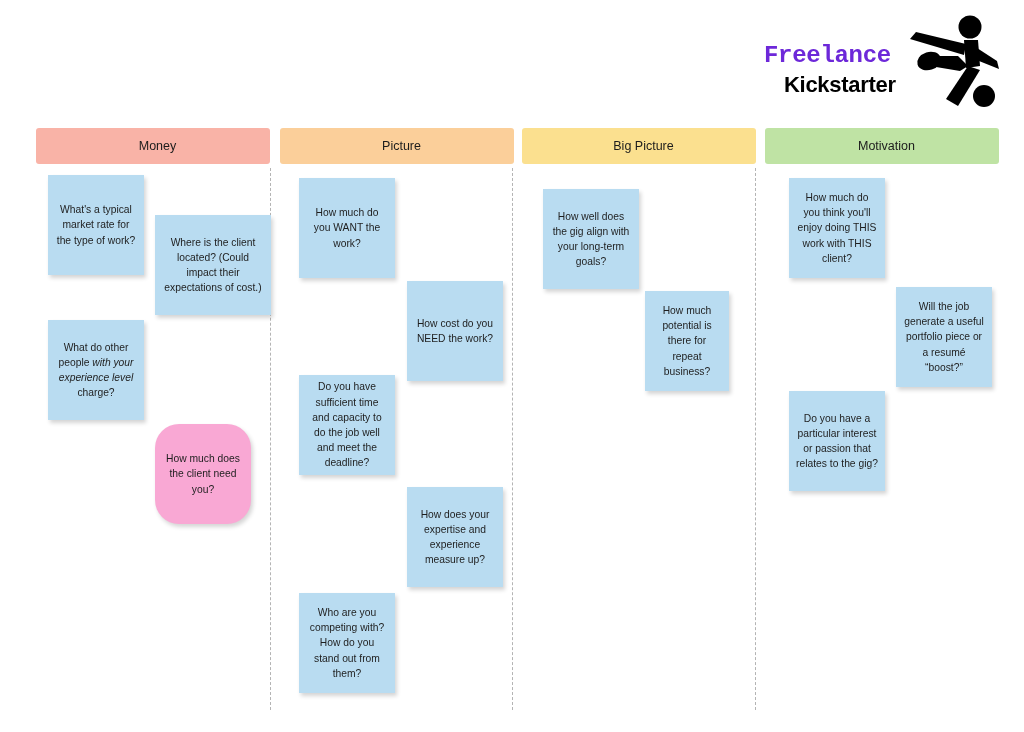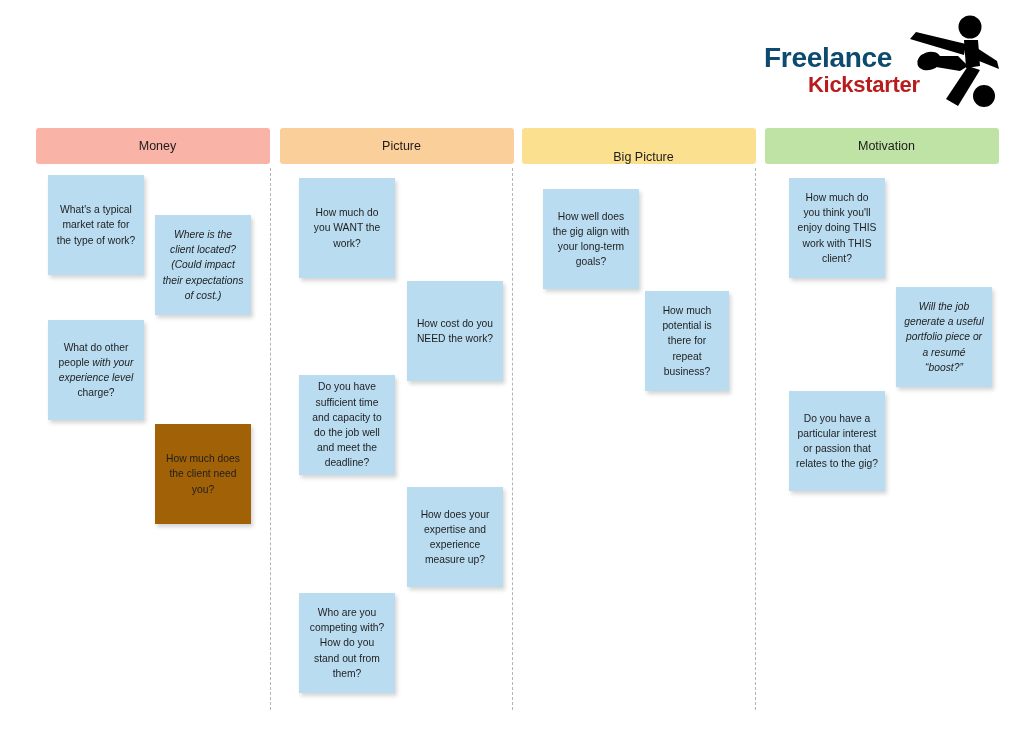--- a/index.html
+++ b/index.html
@@ -35,34 +35,34 @@
     position: absolute;
     left: 758px;
     top: 14px;
     width: 248px;
     height: 96px;
   }
   #logo-word-freelance {
     position: absolute;
     left: 6px;
     top: 28px;
-    font-size: 28px;
+    font-size: 24px;
     font-weight: bold;
-    color: #0c4a6e;
+    color: #6d28d9;
     letter-spacing: -0.3px;
+    font-family: Liberation Mono, monospace;
   }
   #logo-word-kickstarter {
     position: absolute;
     left: 26px;
     top: 58px;
     font-size: 22px;
     font-weight: bold;
-    color: #b91c1c;
+    color: #000000;
     letter-spacing: -0.3px;
-    margin-left: 24px;
   }
   #logo-figure {
     position: absolute;
     left: 142px;
     top: 0px;
     width: 106px;
     height: 96px;
   }
 
   
@@ -132,38 +132,38 @@
       <div class="col-divider" style="left: 512px;"></div>
       <div class="col-divider" style="left: 755px;"></div>
     </div>
   <div id="headers">
       <div class="col-header" style="left: 36px; width: 225px; background: rgb(249, 179, 167);">
         <span>Money</span>
       </div>
       <div class="col-header" style="left: 280px; width: 225px; background: rgb(251, 207, 154);">
         <span>Picture</span>
       </div>
-      <div class="col-header" style="left: 522px; width: 225px; background: rgb(251, 224, 143); align-items: flex-end;">
+      <div class="col-header" style="left: 522px; width: 225px; background: rgb(251, 224, 143);">
         <span>Big Picture</span>
       </div>
       <div class="col-header" style="left: 765px; width: 225px; background: rgb(191, 227, 164);">
         <span>Motivation</span>
       </div>
     </div>
   <div id="cards">
       <div class="card" style="left: 48px; top: 175px; width: 96px; height: 100px; background: rgb(185, 220, 241); justify-content: center;">
         <span class="txt">What's a typical market rate for the type of work?</span>
       </div>
-      <div class="card" style="left: 155px; top: 215px; width: 96px; height: 100px; background: rgb(185, 220, 241); font-style: italic;">
+      <div class="card" style="left: 155px; top: 215px; width: 116px; height: 100px; background: rgb(185, 220, 241);">
         <span class="txt">Where is the client located? (Could impact their expectations of cost.)</span>
       </div>
       <div class="card" style="left: 48px; top: 320px; width: 96px; height: 100px; background: rgb(185, 220, 241);">
         <span class="txt">What do other people <em>with your experience level</em> charge?</span>
       </div>
-      <div class="card" style="left: 155px; top: 424px; width: 96px; height: 100px; background: #a16207;">
+      <div class="card" style="left: 155px; top: 424px; width: 96px; height: 100px; background: #f9a8d4; border-radius: 24px;">
         <span class="txt">How much does the client need you?</span>
       </div>
       <div class="card" style="left: 299px; top: 178px; width: 96px; height: 100px; background: rgb(185, 220, 241);">
         <span class="txt">How much do you WANT the work?</span>
       </div>
       <div class="card" style="left: 407px; top: 281px; width: 96px; height: 100px; background: rgb(185, 220, 241);">
         <span class="txt">How cost do you NEED the work?</span>
       </div>
       <div class="card" style="left: 299px; top: 375px; width: 96px; height: 100px; background: rgb(185, 220, 241);">
         <span class="txt">Do you have sufficient time and capacity to do the job well and meet the deadline?</span>
@@ -176,21 +176,21 @@
       </div>
       <div class="card" style="left: 543px; top: 189px; width: 96px; height: 100px; background: rgb(185, 220, 241);">
         <span class="txt">How well does the gig align with your long-term goals?</span>
       </div>
       <div class="card" style="left: 645px; top: 291px; width: 84px; height: 100px; background: rgb(185, 220, 241); justify-content: flex-end;">
         <span class="txt">How much potential is there for repeat business?</span>
       </div>
       <div class="card" style="left: 789px; top: 178px; width: 96px; height: 100px; background: rgb(185, 220, 241);">
         <span class="txt">How much do you think you'll enjoy doing THIS work with THIS client?</span>
       </div>
-      <div class="card" style="left: 896px; top: 287px; width: 96px; height: 100px; background: rgb(185, 220, 241); font-style: italic;">
+      <div class="card" style="left: 896px; top: 287px; width: 96px; height: 100px; background: rgb(185, 220, 241);">
         <span class="txt">Will the job generate a useful portfolio piece or a resumé “boost?”</span>
       </div>
       <div class="card" style="left: 789px; top: 391px; width: 96px; height: 100px; background: rgb(185, 220, 241);">
         <span class="txt">Do you have a particular interest or passion that relates to the gig?</span>
       </div>
     </div>
 
 </div>
 
 </body></html>

